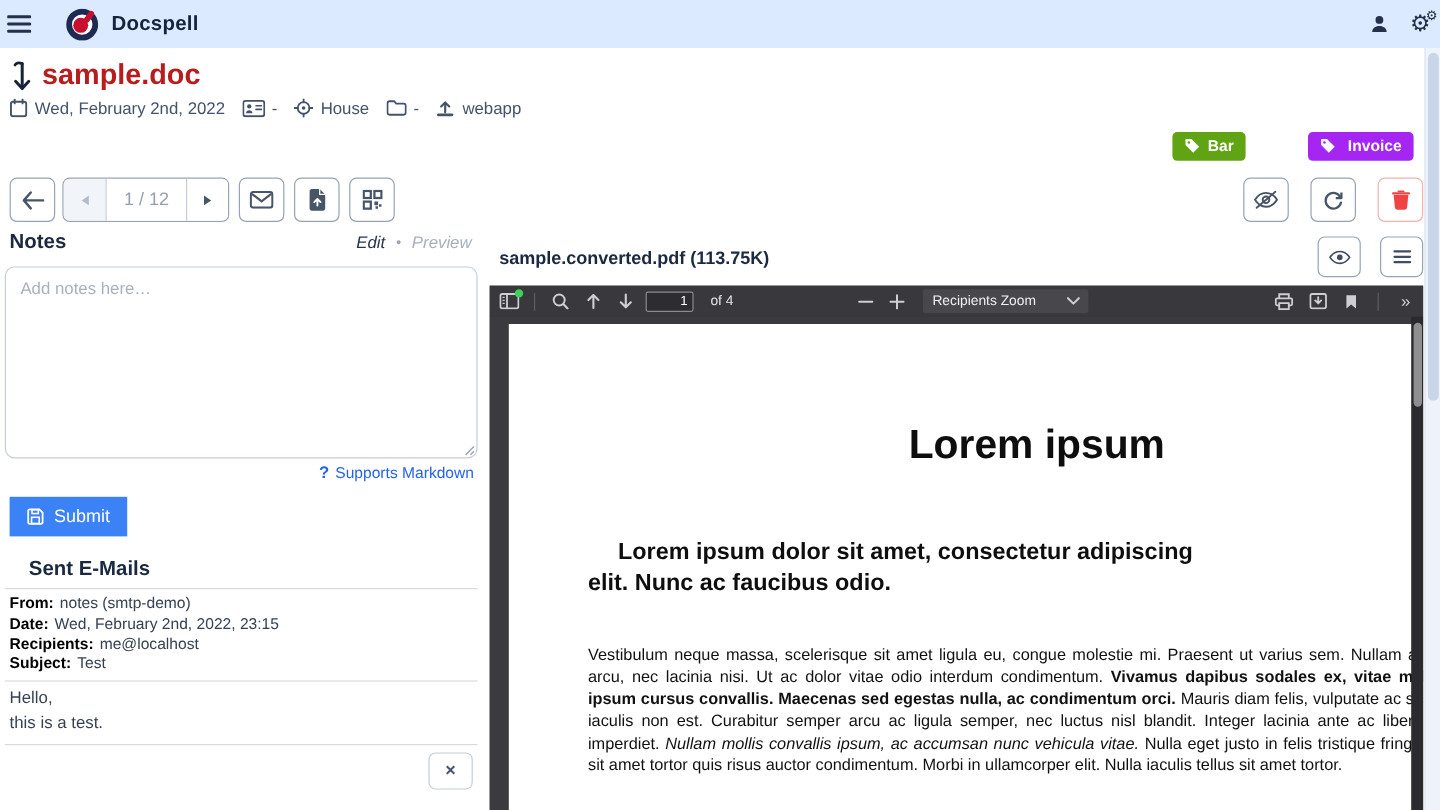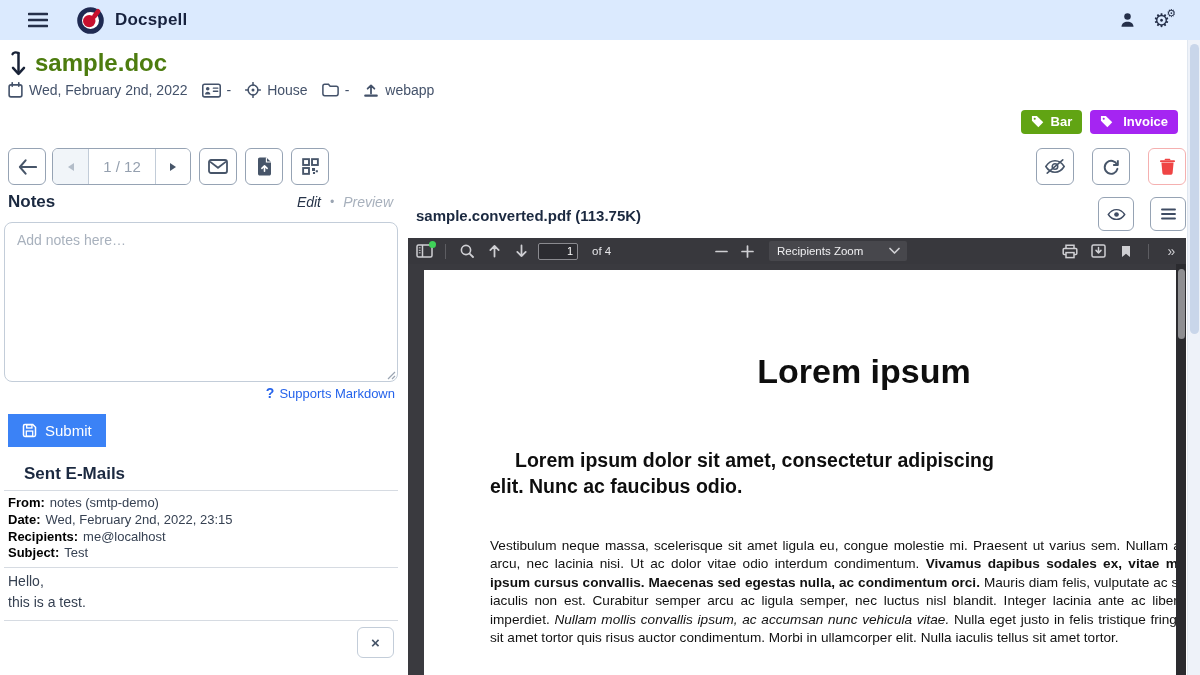--- a/index.html
+++ b/index.html
@@ -2,39 +2,39 @@
 <html><head>
 <meta charset="utf-8">
 <style>
   * { margin:0; padding:0; box-sizing:border-box; }
   html,body { width:1200px; height:675px; overflow:hidden; background:#fff;
               font-family:"Liberation Sans", sans-serif; }
   .stage { position:relative; width:1200px; height:675px; background:#fff; overflow:hidden; }
 
   
   .navbar { position:absolute; top:0; left:0; width:1200px; height:40px; background:#dbeafe;
-            display:flex; align-items:center; justify-content:space-between; padding:0 28px; }
+            display:flex; align-items:center; justify-content:space-between; padding:0 6px; }
   .nav-left { display:flex; align-items:center; }
   .hamburger { display:inline-flex; margin-right:29px; cursor:pointer; }
   .logo { display:inline-flex; margin-right:11px; }
   .brand { font-size:17px; font-weight:bold; color:#17223e; letter-spacing:.2px; }
   .nav-right { display:flex; align-items:center; gap:17px; padding-right:2px; }
   .nav-ico { display:inline-flex; cursor:pointer; }
   .cogs { font-family:"DejaVu Sans", sans-serif; color:#25304a; font-size:19px; line-height:1; position:relative; }
   .cogs .small-cog { position:absolute; font-size:11px; right:-6px; top:-3px; }
 
   
   .doc-title-row { position:absolute; top:49px; left:8px; display:flex; align-items:center; gap:9px; }
-  .doc-title { font-size:24px; font-weight:bold; color:#4d7c0f; }
+  .doc-title { font-size:24px; font-weight:bold; color:#b91c1c; }
   .doc-meta { position:absolute; top:82px; left:8px; display:flex; align-items:center; gap:14px;
               font-size:14px; color:#44526a; }
   .meta-item { display:flex; align-items:center; gap:6px; }
   .tag-row { position:absolute; top:110px; right:22px; display:flex; gap:8px; }
   .tag { display:inline-flex; align-items:center; gap:7px; color:#fff; font-weight:bold; font-size:13px;
-         padding:4px 10px 5px 10px; border-radius:4px; cursor:pointer; }
+         padding:4px 10px 5px 10px; border-radius:4px; cursor:pointer;margin-left:44px; }
 
   
   .toolbar-row { position:absolute; top:148px; left:8px; right:14px; height:37px; }
   .btn { display:inline-flex; align-items:center; justify-content:center; height:37px; min-width:38px;
          background:#fff; border:1px solid #96a3b4; border-radius:6px; cursor:pointer; vertical-align:top; }
   .btn + .btn { margin-left:8px; }
   .pager { display:inline-flex; height:37px; border:1px solid #96a3b4; border-radius:6px; overflow:hidden;
            margin:0 8px 0 6px; vertical-align:top; }
   .pager .cell { display:flex; align-items:center; justify-content:center; height:100%; }
   .pager .prev { width:36px; background:#f1f5f9; border-right:1px solid #c2ccd8; }

